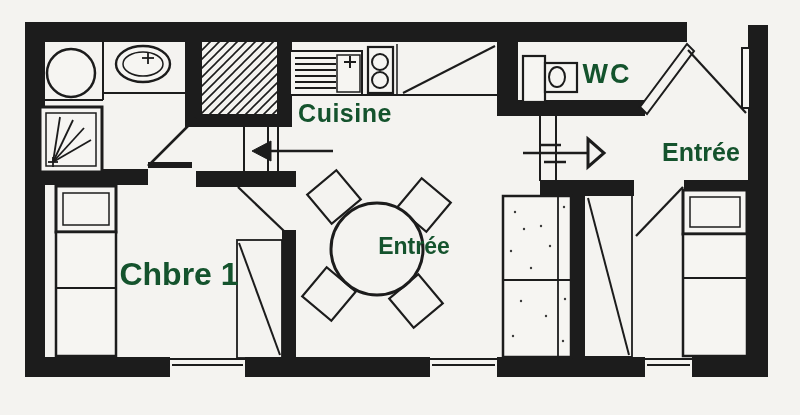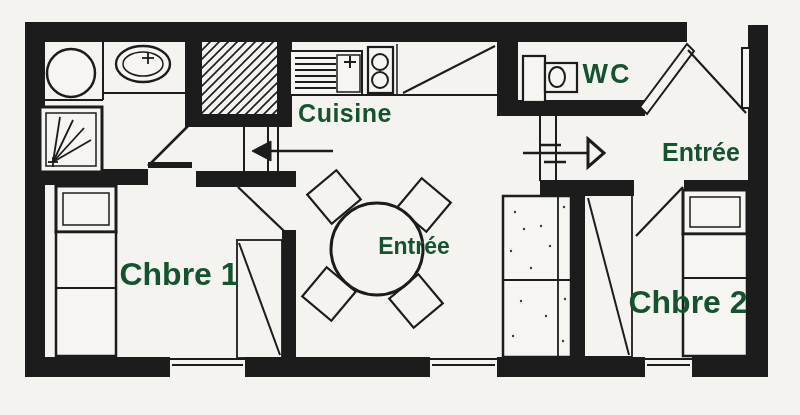--- a/index.html
+++ b/index.html
@@ -213,14 +213,13 @@
         <line x1="683" y1="278" x2="747" y2="278" stroke-width="2"></line>
       </g>
     </g>
   </svg>
 
   <div class="label lab-cuisine" style="left:345px;top:113px;">Cuisine</div>
   <div class="label lab-wc" style="left:607px;top:74px;">WC</div>
   <div class="label lab-entree" style="left:701px;top:129px;margin-top:23px;">Entrée</div>
   <div class="label lab-sejour" style="left:414px;top:246px;">Entrée</div>
   <div class="label lab-chbre" style="left:179px;top:274px;">Chbre 1</div>
-  <div class="label lab-chbre" style="left:688px;top:302px;">Chbre 2</div>
 </div>
 
 </body></html>

